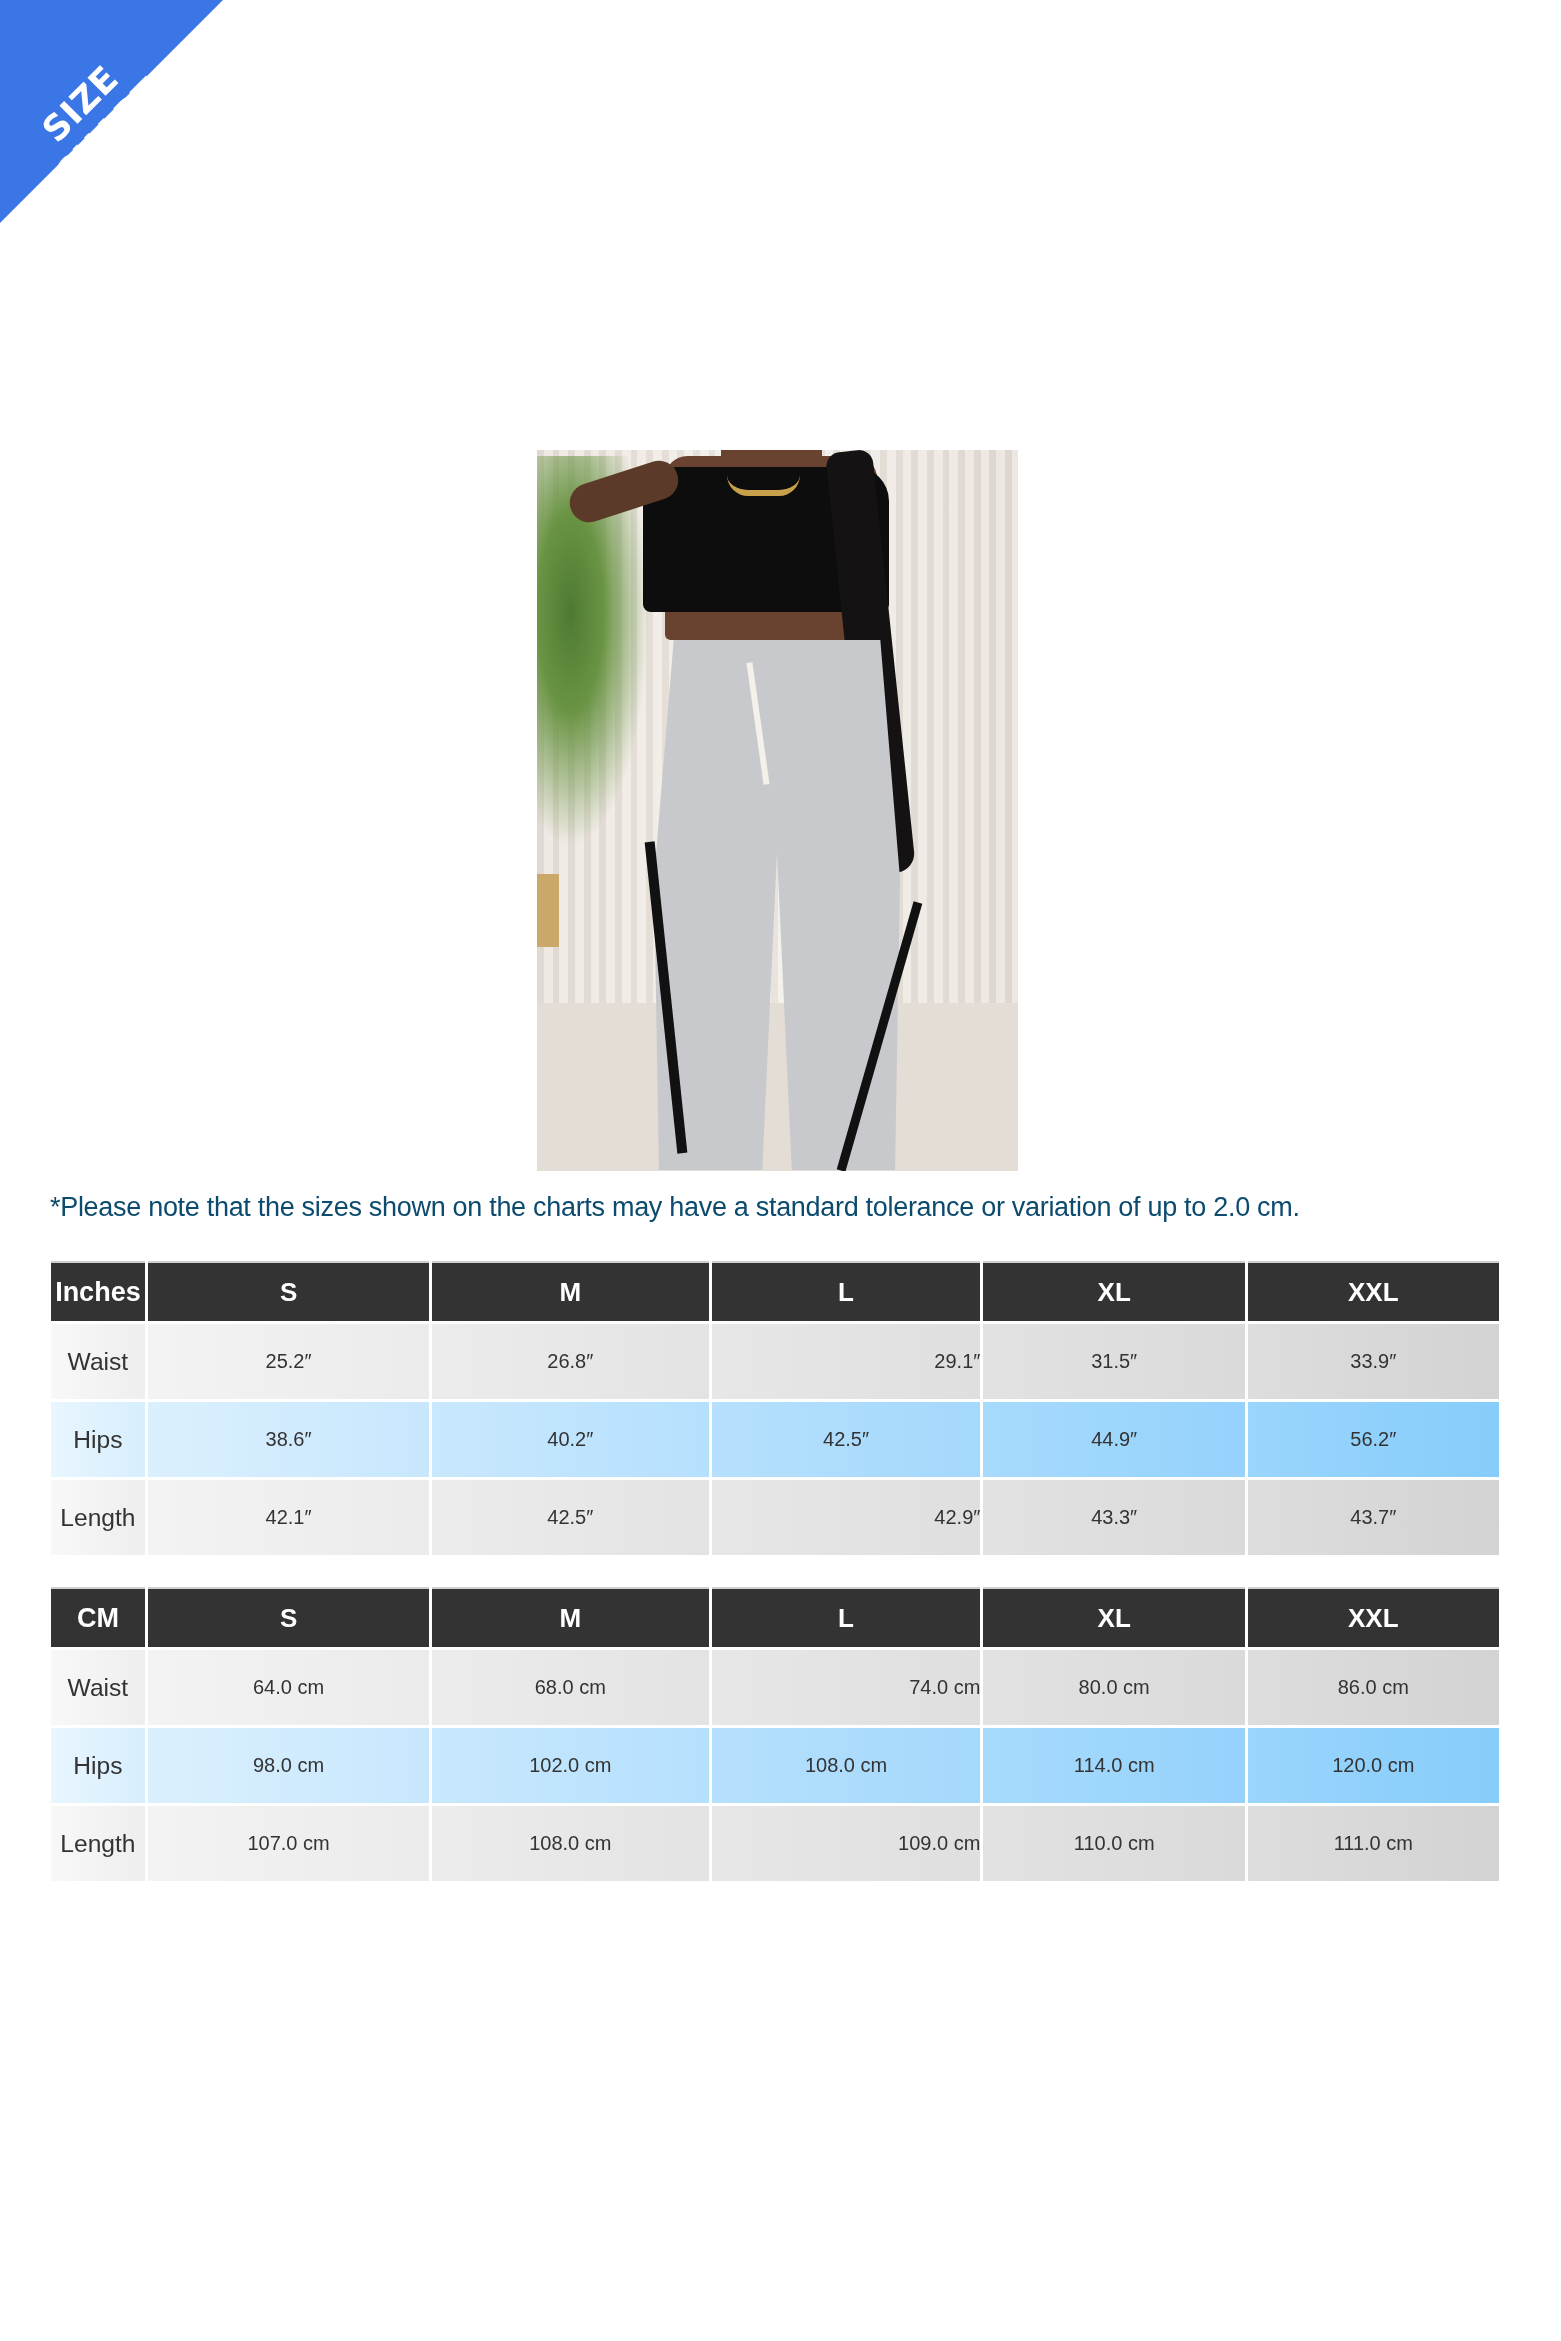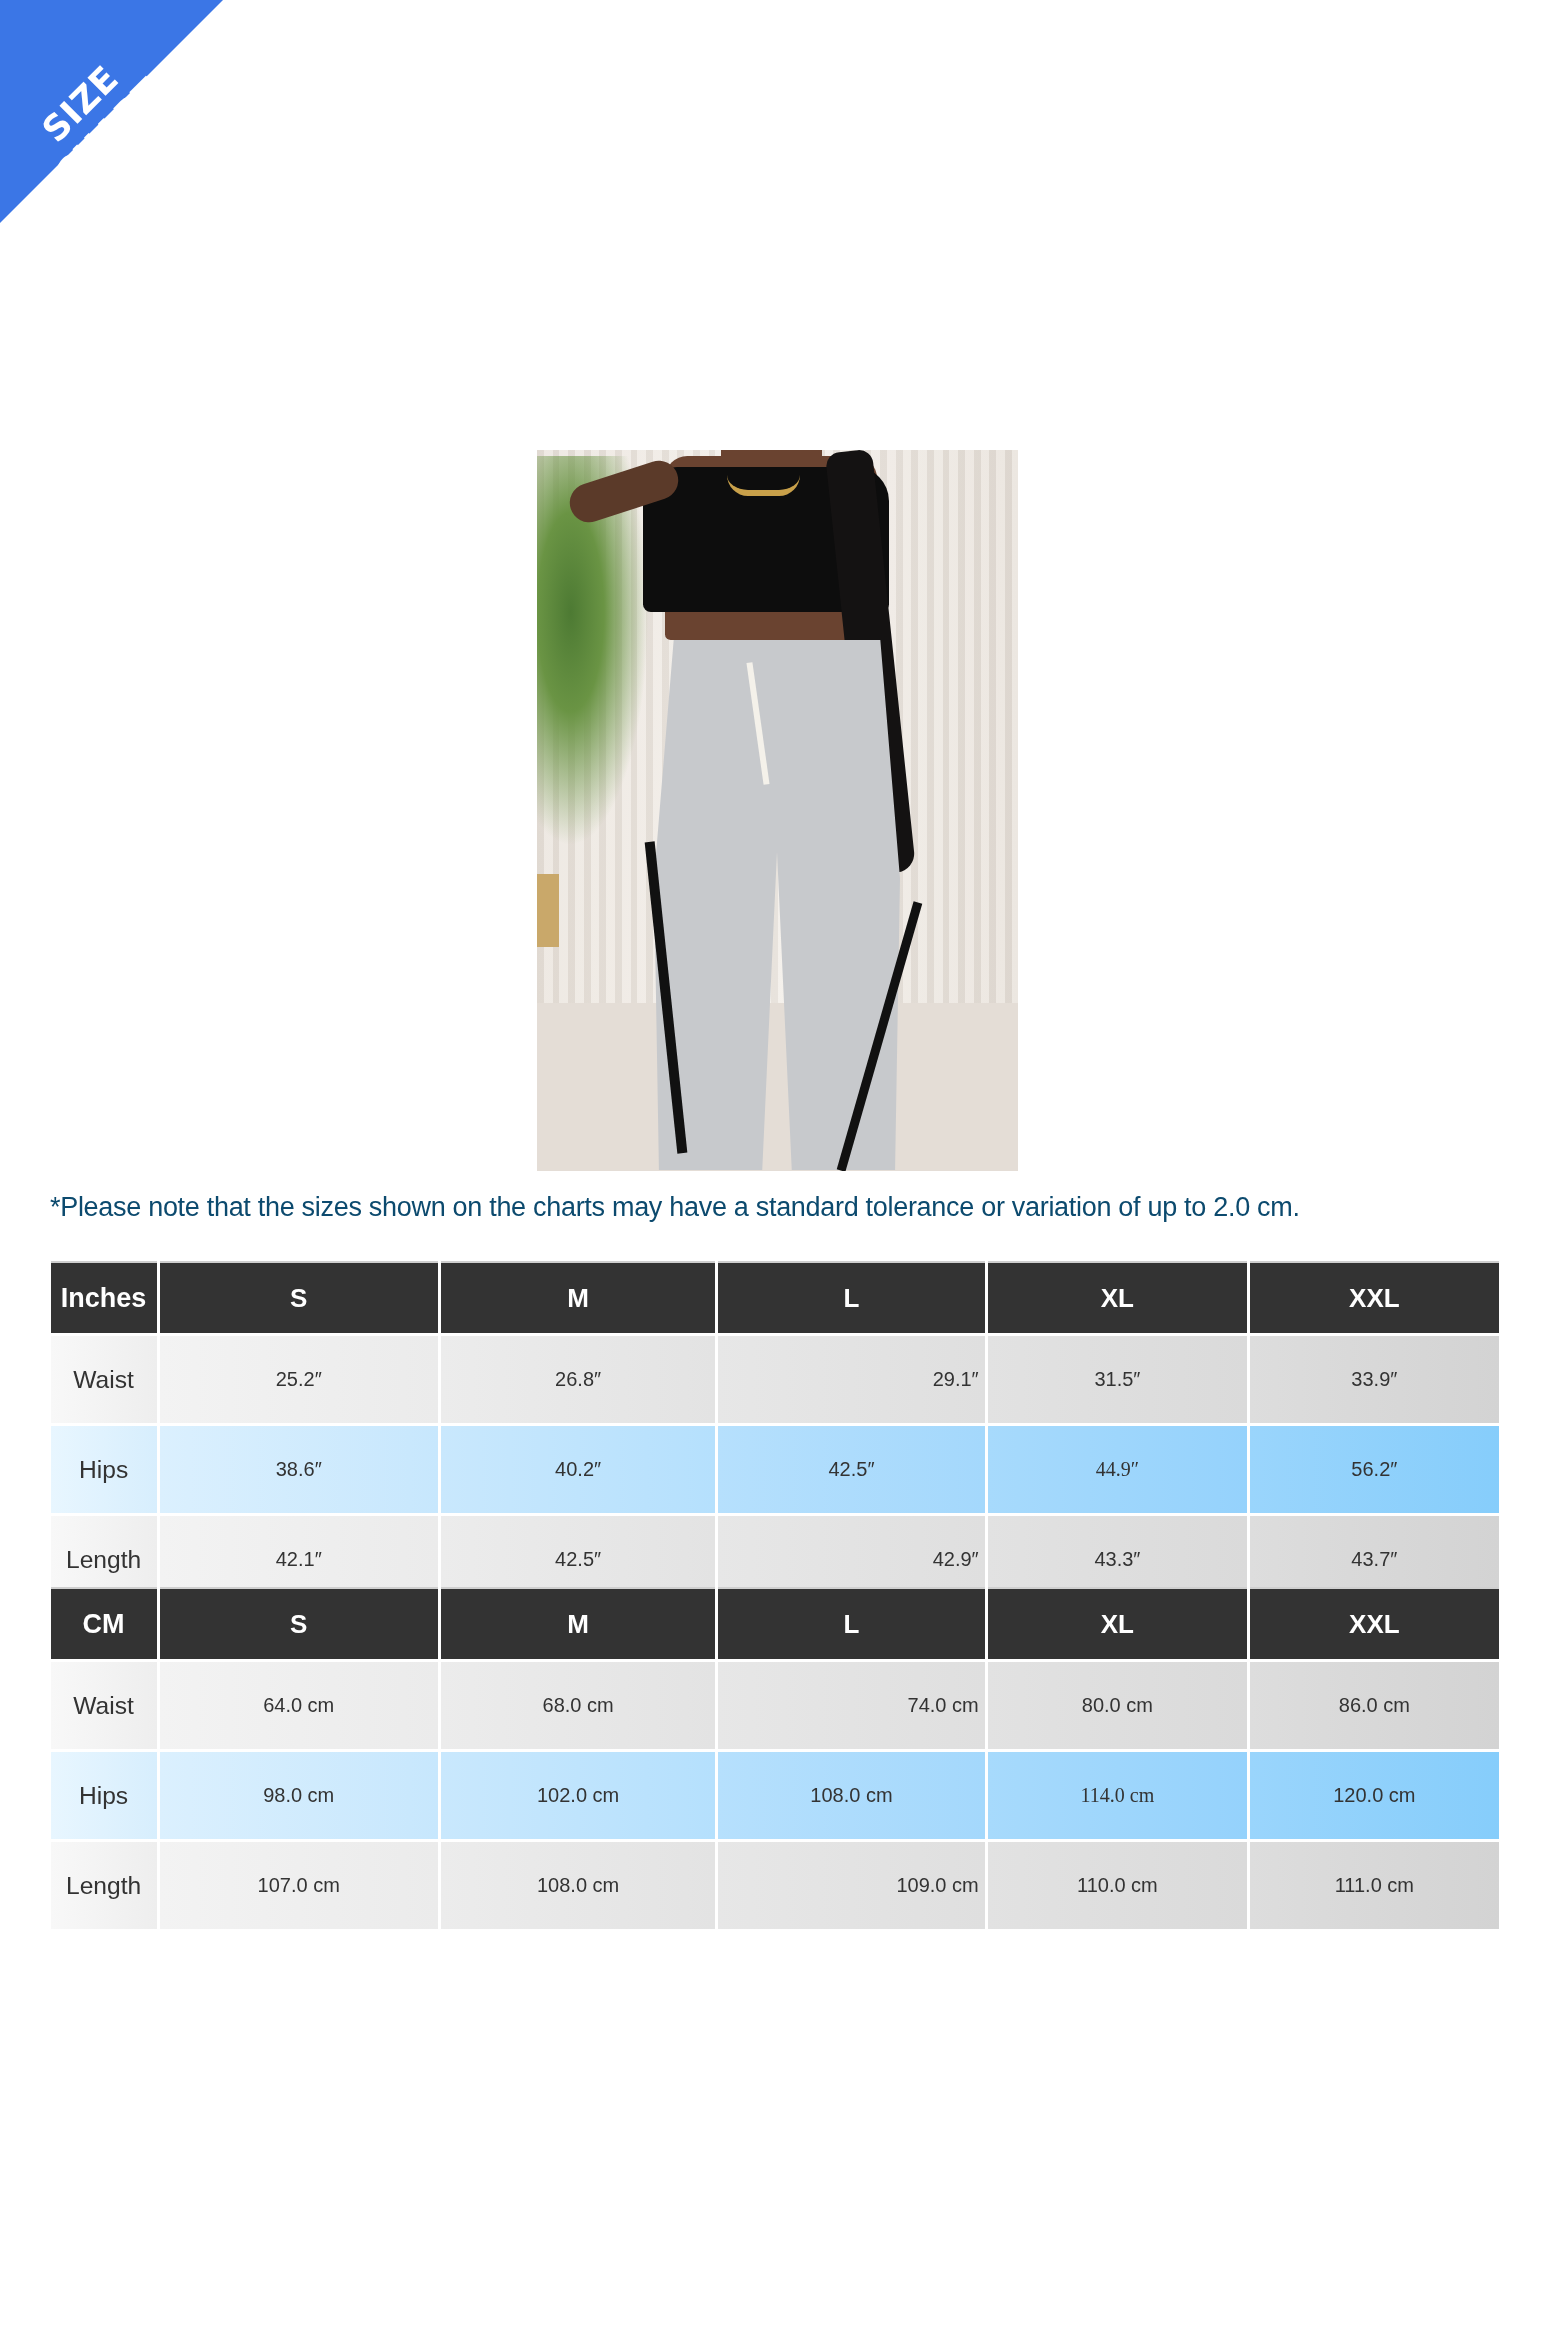--- a/index.html
+++ b/index.html
@@ -53,40 +53,40 @@
 
   .note {
     position: absolute; left: 50px; top: 1192px; color: #0c4a6e; font-size: 27px; white-space: nowrap;
     font-family: "Liberation Sans", sans-serif; letter-spacing: -0.3px;
   }
 
   .size-table {
     position: absolute; left: 51px; width: 1454px; border-collapse: separate; border-spacing: 3.4px;
     margin-left: -3.4px;
   }
-  .size-table td, .size-table th { padding: 6px; text-align: center; vertical-align: middle; margin-top: 16px; }
+  .size-table td, .size-table th { padding: 0; text-align: center; vertical-align: middle; margin-top: 16px; }
   .size-table th {
     background: #333333; color: #ffffff; font-weight: bold; font-size: 26px; height: 58px;
     border-top: 2.2px solid #cfcfcf;
   }
   .size-table th.corner { font-size: 27px; }
   .size-table td { height: 75px; font-size: 20px; color: #333; }
   .size-table td.rowlabel { font-size: 24.6px; color: #333; width: 94px; }
   .row-waist td, .row-length td { background: linear-gradient(90deg, #f6f6f6, #e8e8e8); }
   .row-waist td.c1, .row-length td.c1 { background: linear-gradient(90deg, #f3f3f3, #ebebeb); }
   .row-waist td.c2, .row-length td.c2 { background: linear-gradient(90deg, #ececec, #e3e3e3); }
   .row-waist td.c3, .row-length td.c3 { background: linear-gradient(90deg, #e7e7e7, #dfdfdf); text-align: right; }
   .row-waist td.c4, .row-length td.c4 { background: linear-gradient(90deg, #e2e2e2, #dadada); }
   .row-waist td.c5, .row-length td.c5 { background: linear-gradient(90deg, #dddddd, #d3d3d3); }
   .row-waist td.rowlabel, .row-length td.rowlabel { background: linear-gradient(90deg, #f8f8f8, #eeeeee); }
   .row-hips td.rowlabel { background: linear-gradient(90deg, #e8f6ff, #d7eefd); }
   .row-hips td.c1 { background: linear-gradient(90deg, #dbf0fe, #c7e7fd); }
   .row-hips td.c2 { background: linear-gradient(90deg, #c9e8fd, #b5e0fd); }
   .row-hips td.c3 { background: linear-gradient(90deg, #b6e0fd, #a4d8fc); }
-  .row-hips td.c4 { background: linear-gradient(90deg, #a7dafc, #95d2fc); font-family: Liberation Serif, serif; }
+  .row-hips td.c4 { background: linear-gradient(90deg, #a7dafc, #95d2fc); }
   .row-hips td.c5 { background: linear-gradient(90deg, #9ad5fc, #86cdfb); }
   #table-inches { top: 1258px; }
   #table-cm { top: 1584px; }
   col.c0 { width: 94px; } col.c1 { width: 279px; } col.c2 { width: 275px; } col.c3 { width: 267px; } col.c4 { width: 260px; } col.c5 { width: 249px; }
 </style>
 </head>
 <body>
 
 <div class="corner-banner">
   <div class="tri"></div>

